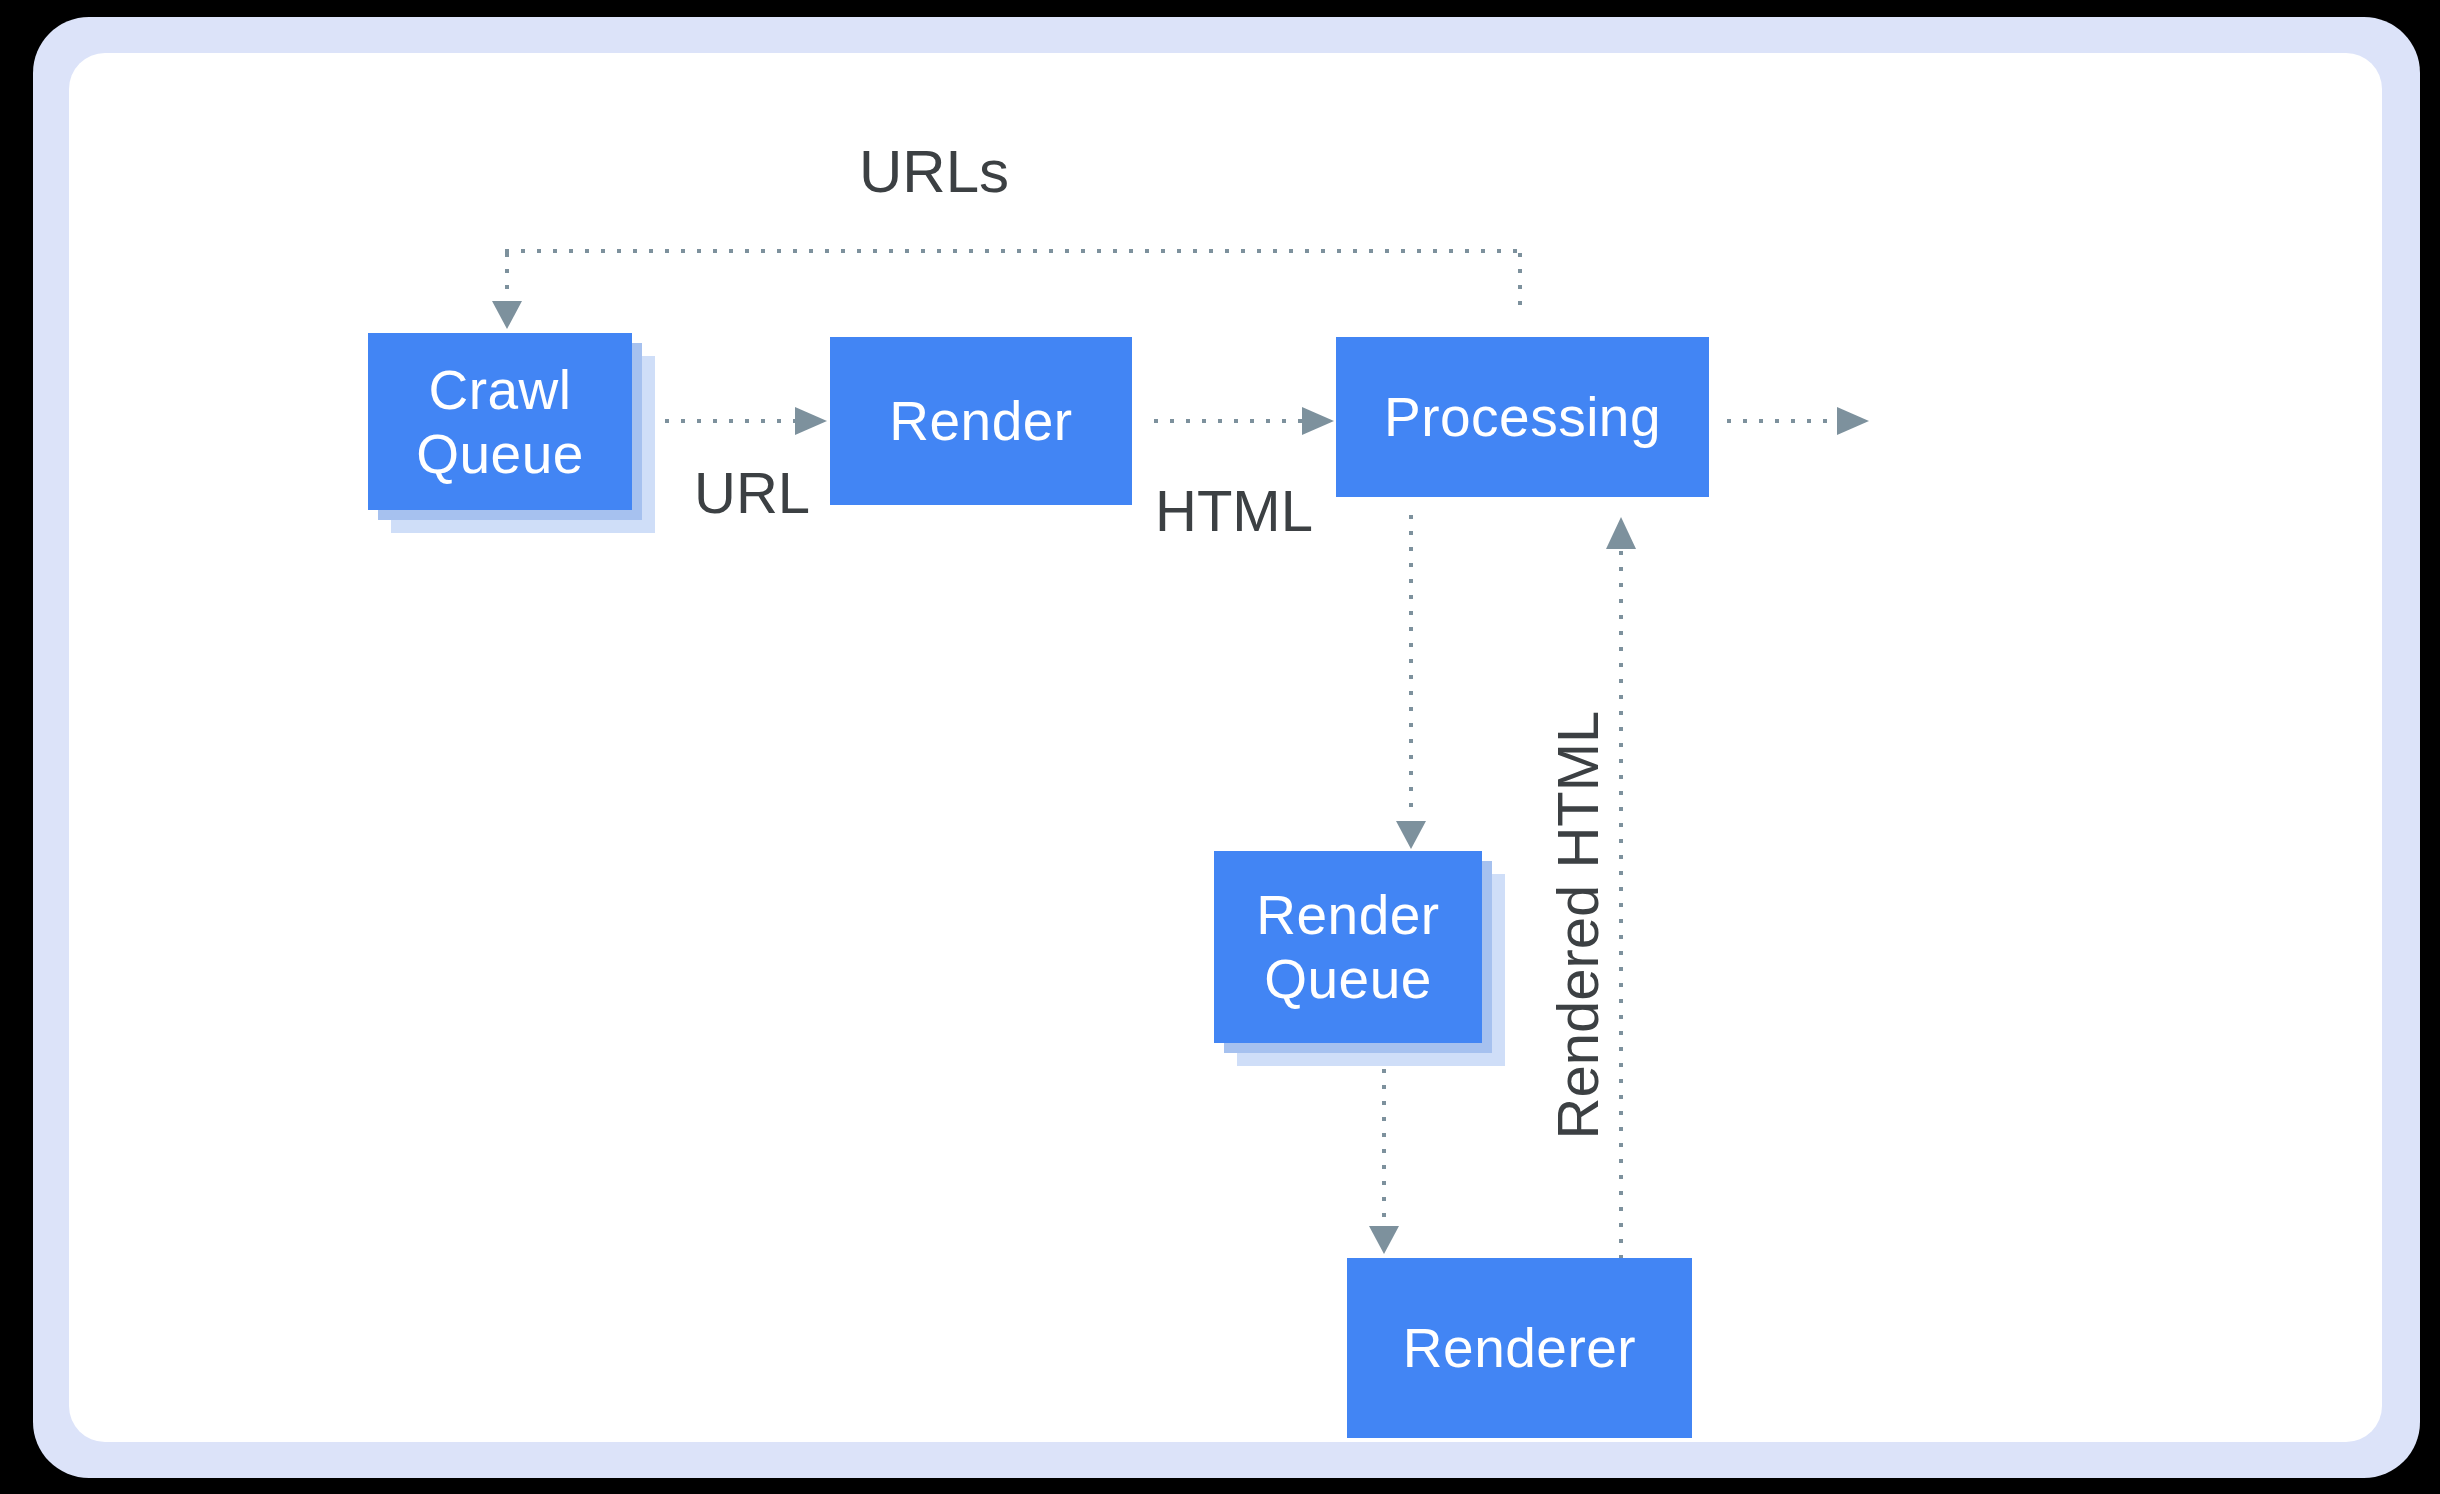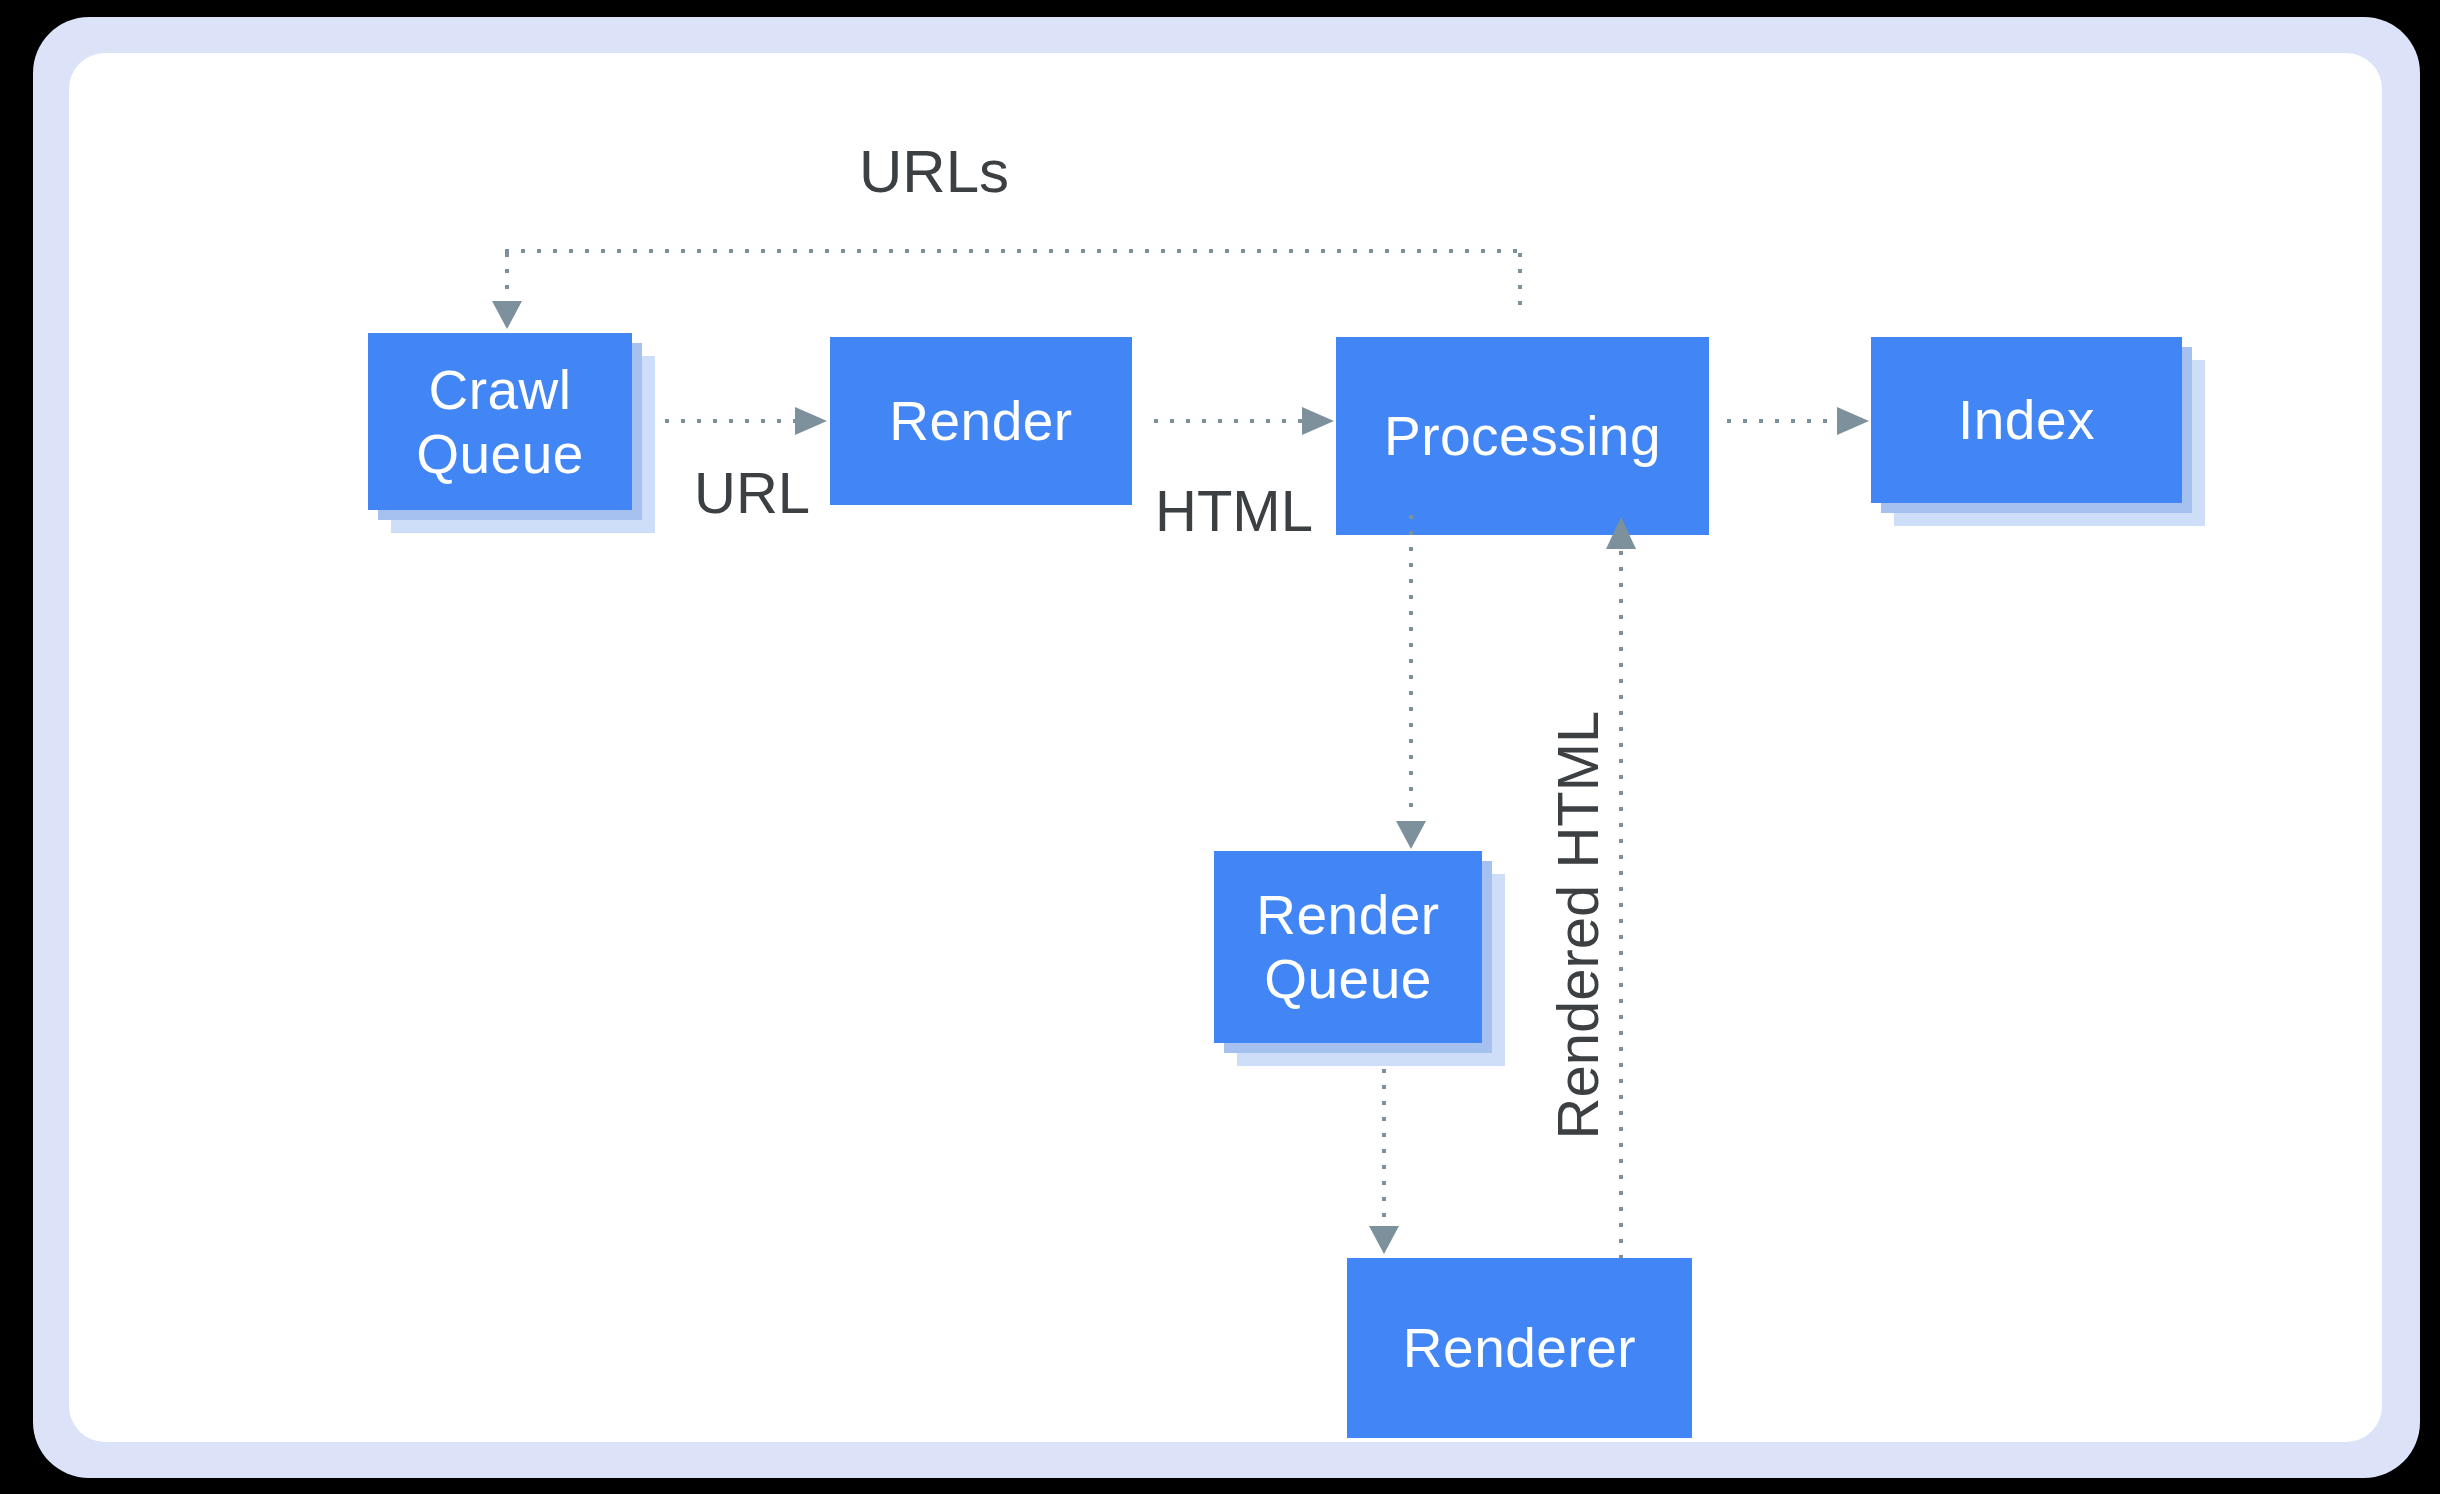--- a/index.html
+++ b/index.html
@@ -45,21 +45,21 @@
     display:flex;align-items:center;justify-content:center;
     text-align:center;
     font-size:55px;line-height:64px;font-weight:500;
     letter-spacing:0.5px;
   }
   .node.queue{
     box-shadow:10px 10px 0 0 var(--shadow-inner), 23px 23px 0 0 var(--shadow-outer);
   }
   #node-crawl-queue { left:299px;  top:280px; width:264px; height:177px;justify-content:center; }
   #node-crawler     { left:761px;  top:284px; width:302px; height:168px; }
-  #node-processing  { left:1267px; top:284px; width:373px; height:198px; }
+  #node-processing  { left:1267px; top:284px; width:373px; height:160px; }
   #node-index       { left:1802px; top:284px; width:311px; height:166px; }
   #node-render-queue{ left:1145px; top:798px; width:268px; height:192px; }
   #node-renderer    { left:1278px; top:1205px;width:345px; height:180px; }
   
   .hline{
     position:absolute;height:4px;
     background:repeating-linear-gradient(to right,var(--connector) 0 4px,transparent 4px 16px);
   }
   .vline{
     position:absolute;width:4px;
@@ -138,23 +138,20 @@
       <div class="hline" id="line-crawler-processing"></div>
       <div class="arr right" id="arr-into-processing"></div>
       <div class="edge-label" id="label-html">HTML</div>
 
       <div class="node" id="node-processing">
         <span>Processing</span>
       </div>
       <div class="hline" id="line-processing-index"></div>
       <div class="arr right" id="arr-into-index"></div>
 
-      <div class="node queue" id="node-index">
-        <span>Index</span>
-      </div>
 
       <div class="vline" id="line-processing-renderq"></div>
       <div class="arr down" id="arr-into-render-queue"></div>
       <div class="node queue" id="node-render-queue">
         <span>Render Queue</span>
       </div>
 
       <div class="vline" id="line-renderq-renderer"></div>
       <div class="arr down" id="arr-into-renderer"></div>
       <div class="node" id="node-renderer">

